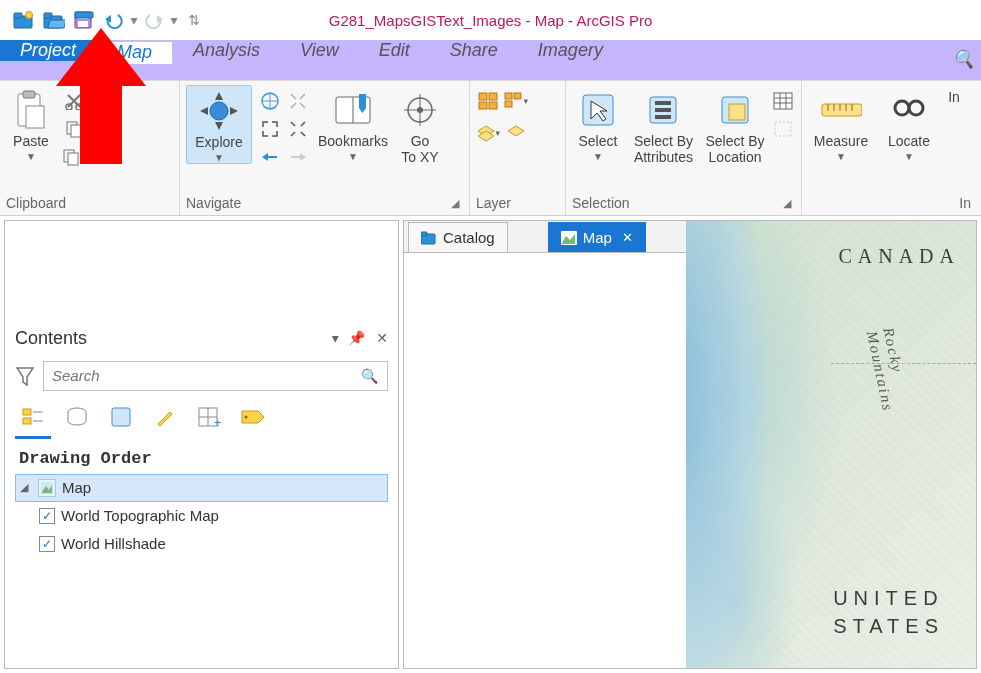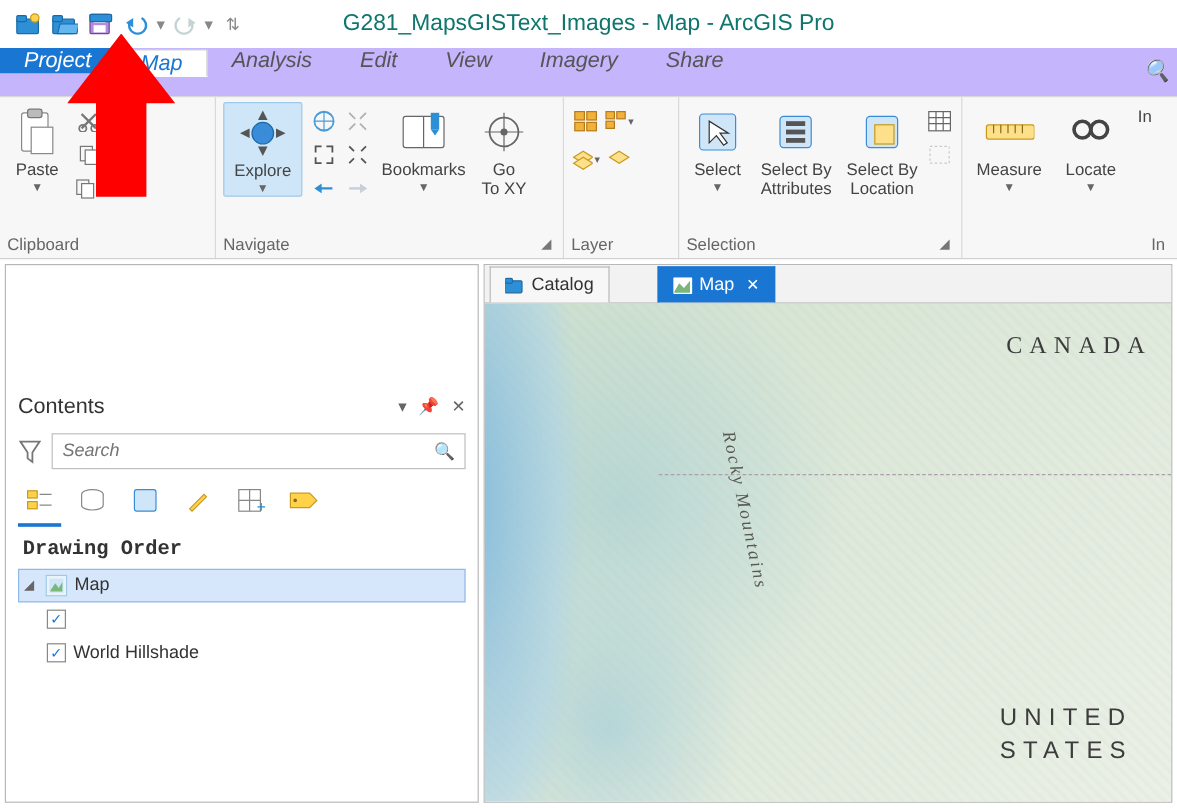--- a/index.html
+++ b/index.html
@@ -3,21 +3,21 @@
 <meta charset="utf-8">
 <style>
 * { box-sizing: border-box; margin: 0; padding: 0; font-family: "Segoe UI", sans-serif; }
 body { width: 981px; height: 673px; background: #fff; overflow: hidden; position: relative; font-size: 14px; color: #333; }
 
 
 .titlebar { height: 40px; background: #fff; display: flex; align-items: center; position: relative; }
 .qat { display: flex; align-items: center; gap: 2px; padding-left: 10px; }
 .qat-btn { width: 28px; height: 28px; display: flex; align-items: center; justify-content: center; cursor: pointer; }
 .qat-divider { width: 8px; display:flex; align-items:center; justify-content:center; color:#888;}
-.win-title { position:absolute; left:50%; transform:translateX(-50%); width:auto; font-size: 19px; color: #0f766e; }
+.win-title { position:absolute; left:50%; transform:translateX(-50%); width:auto; font-size: 15px; color: #be185d; }
 .search-corner { position:absolute; right: 6px; top: 48px; font-size: 18px; color: #444;}
 
 
 .tabstrip { height: 40px; display: flex; align-items: flex-start; background:#c4b5fd; border-bottom: none; font-style: italic;}
 .tab { padding: 0 20px; display:flex; align-items:center; font-size: 18px; color:#555; cursor:pointer; position:relative;}
 .tab.project { background: #1976d2; color:#fff; font-size:18px;}
 .tab.active { color:#1976d2; background:#fff; border:1px solid #c6c6c6; border-bottom:1px solid #fff; top:1px;}
 .tab.active::after{content:"";}
 
 
@@ -52,21 +52,21 @@
 .toolbar2 .tb.active::after { content:""; position:absolute; left:-4px; right:-4px; bottom:-8px; height:3px; background:#1976d2;}
 .section-title { font-size:17px; font-weight:600; padding:10px 14px 6px 14px;font-family:Liberation Mono, monospace;}
 .tree { padding: 0 10px 10px 10px;}
 .tree-row { display:flex; align-items:center; gap:6px; height:28px; font-size:15px; color:#333; cursor:pointer; padding-left:4px;}
 .tree-row.selected { background:#d7e7fb; border:1px solid #8fb9e8;}
 .tree-row .expander { width:12px; color:#666; font-size:11px;}
 .tree-row .chk { width:16px; height:16px; border:1px solid #888; display:flex; align-items:center; justify-content:center; font-size:12px; color:#1976d2; background:#fff;}
 .tree-row .mapicn { width:18px; height:18px; background:#e8f3fb; border:1px solid #9ec9e8; display:flex; align-items:center; justify-content:center;}
 .indent { padding-left:24px;}
 
-.mapside { flex:1; display:flex; flex-direction:column; border:1px solid #b8b8b8; margin:4px 4px 4px 0;}
+.mapside { flex:1; display:flex; flex-direction:row; border:1px solid #b8b8b8; margin:4px 4px 4px 0;}
 .doctabs { height:32px; background:#f2f2f2; display:flex; align-items:flex-end; border-bottom:1px solid #b8b8b8; padding-left:4px; gap:0;}
 .doctab { height:30px; display:flex; align-items:center; gap:6px; padding:0 12px; font-size:15px; border:1px solid #b8b8b8; border-bottom:none; background:#f7f7f7; cursor:pointer; margin-right: 40px;}
 .doctab.active { background:#1976d2; color:#fff; border-color:#1976d2;}
 .doctab .close { font-size:13px; margin-left:4px;}
 .mapcanvas { flex:1; position:relative; overflow:hidden; }
 .mapbg { position:absolute; inset:0; background:
   linear-gradient(135deg, rgba(180,210,180,0.5), rgba(230,238,225,0.4)),
   radial-gradient(ellipse 60% 90% at 20% 40%, rgba(150,200,230,0.7), transparent 55%),
   radial-gradient(ellipse 40% 60% at 18% 85%, rgba(150,200,230,0.8), transparent 50%),
   repeating-linear-gradient(45deg, rgba(200,200,190,0.15) 0 3px, rgba(255,255,255,0) 3px 7px),
@@ -135,24 +135,24 @@
 <div class="redarrow">
   <svg width="90" height="140">
     <polygon points="45,0 90,58 66,58 66,136 24,136 24,58 0,58" fill="#ff0000"></polygon>
   </svg>
 </div>
 
 <div class="tabstrip">
   <div class="tab project">Project</div>
   <div class="tab active">Map</div>
   <div class="tab">Analysis</div>
+  <div class="tab">View</div>
   <div class="tab">Edit</div>
-  <div class="tab">View</div>
+  <div class="tab">Share</div>
   <div class="tab">Imagery</div>
-  <div class="tab">Share</div>
   <div class="search-corner">🔍</div>
 </div>
 
 <div class="ribbon">
 
   <div class="group" style="width:180px">
     <div class="group-body">
       <div class="bigbtn" style="width:50px">
         <div class="icon">
           <svg width="34" height="40">
@@ -471,20 +471,21 @@
         <span class="mapicn">
             <svg width="12" height="12">
               <rect width="12" height="12" fill="#cfe6f8"></rect>
               <polygon points="1,10 5,4 8,8 11,3 11,11 1,11" fill="#7ab77a"></polygon>
             </svg>
           </span>
         <span>Map</span>
       </div>
       <div class="tree-row indent">
         <span class="chk">✓</span>
+        <span>World Topographic Map</span>
       </div>
       <div class="tree-row indent">
         <span class="chk">✓</span>
         <span>World Hillshade</span>
       </div>
     </div>
   </div>
 
   <div class="mapside">
     <div class="doctabs">

